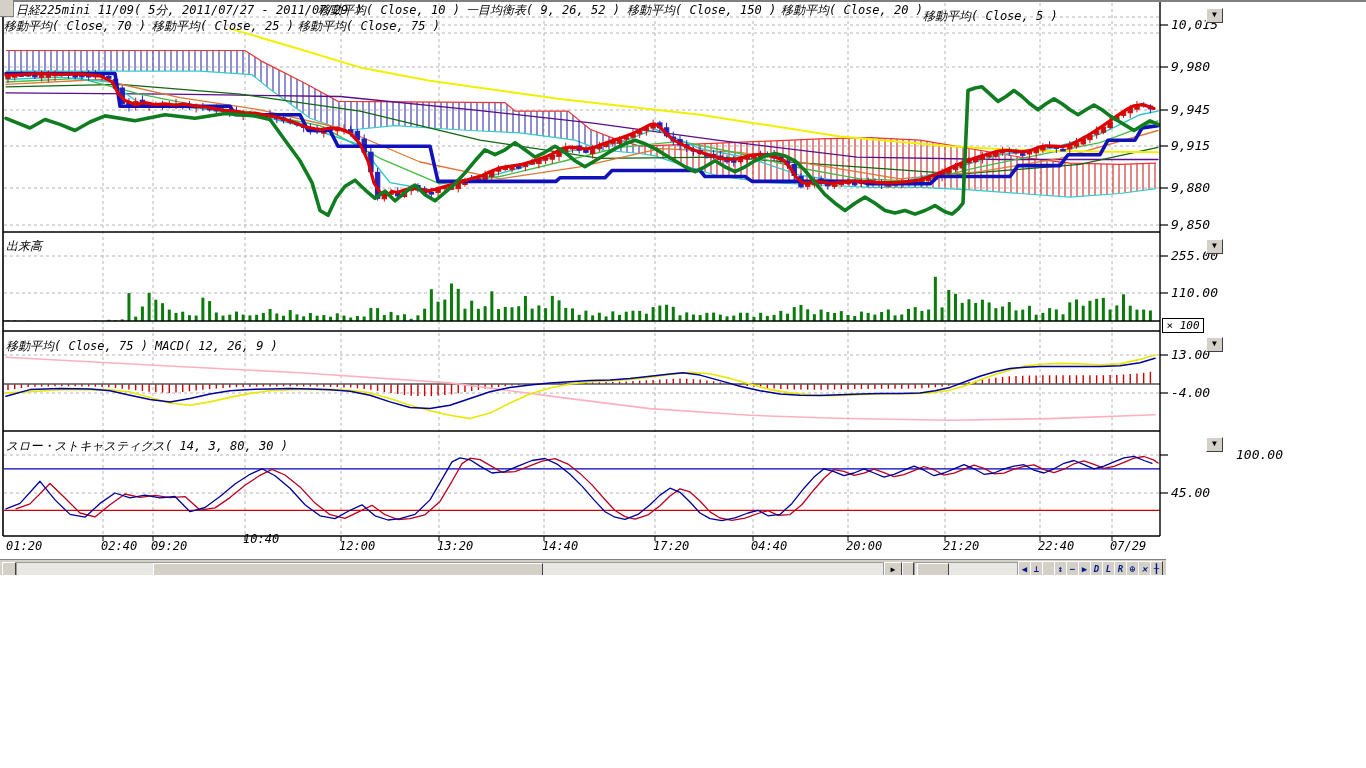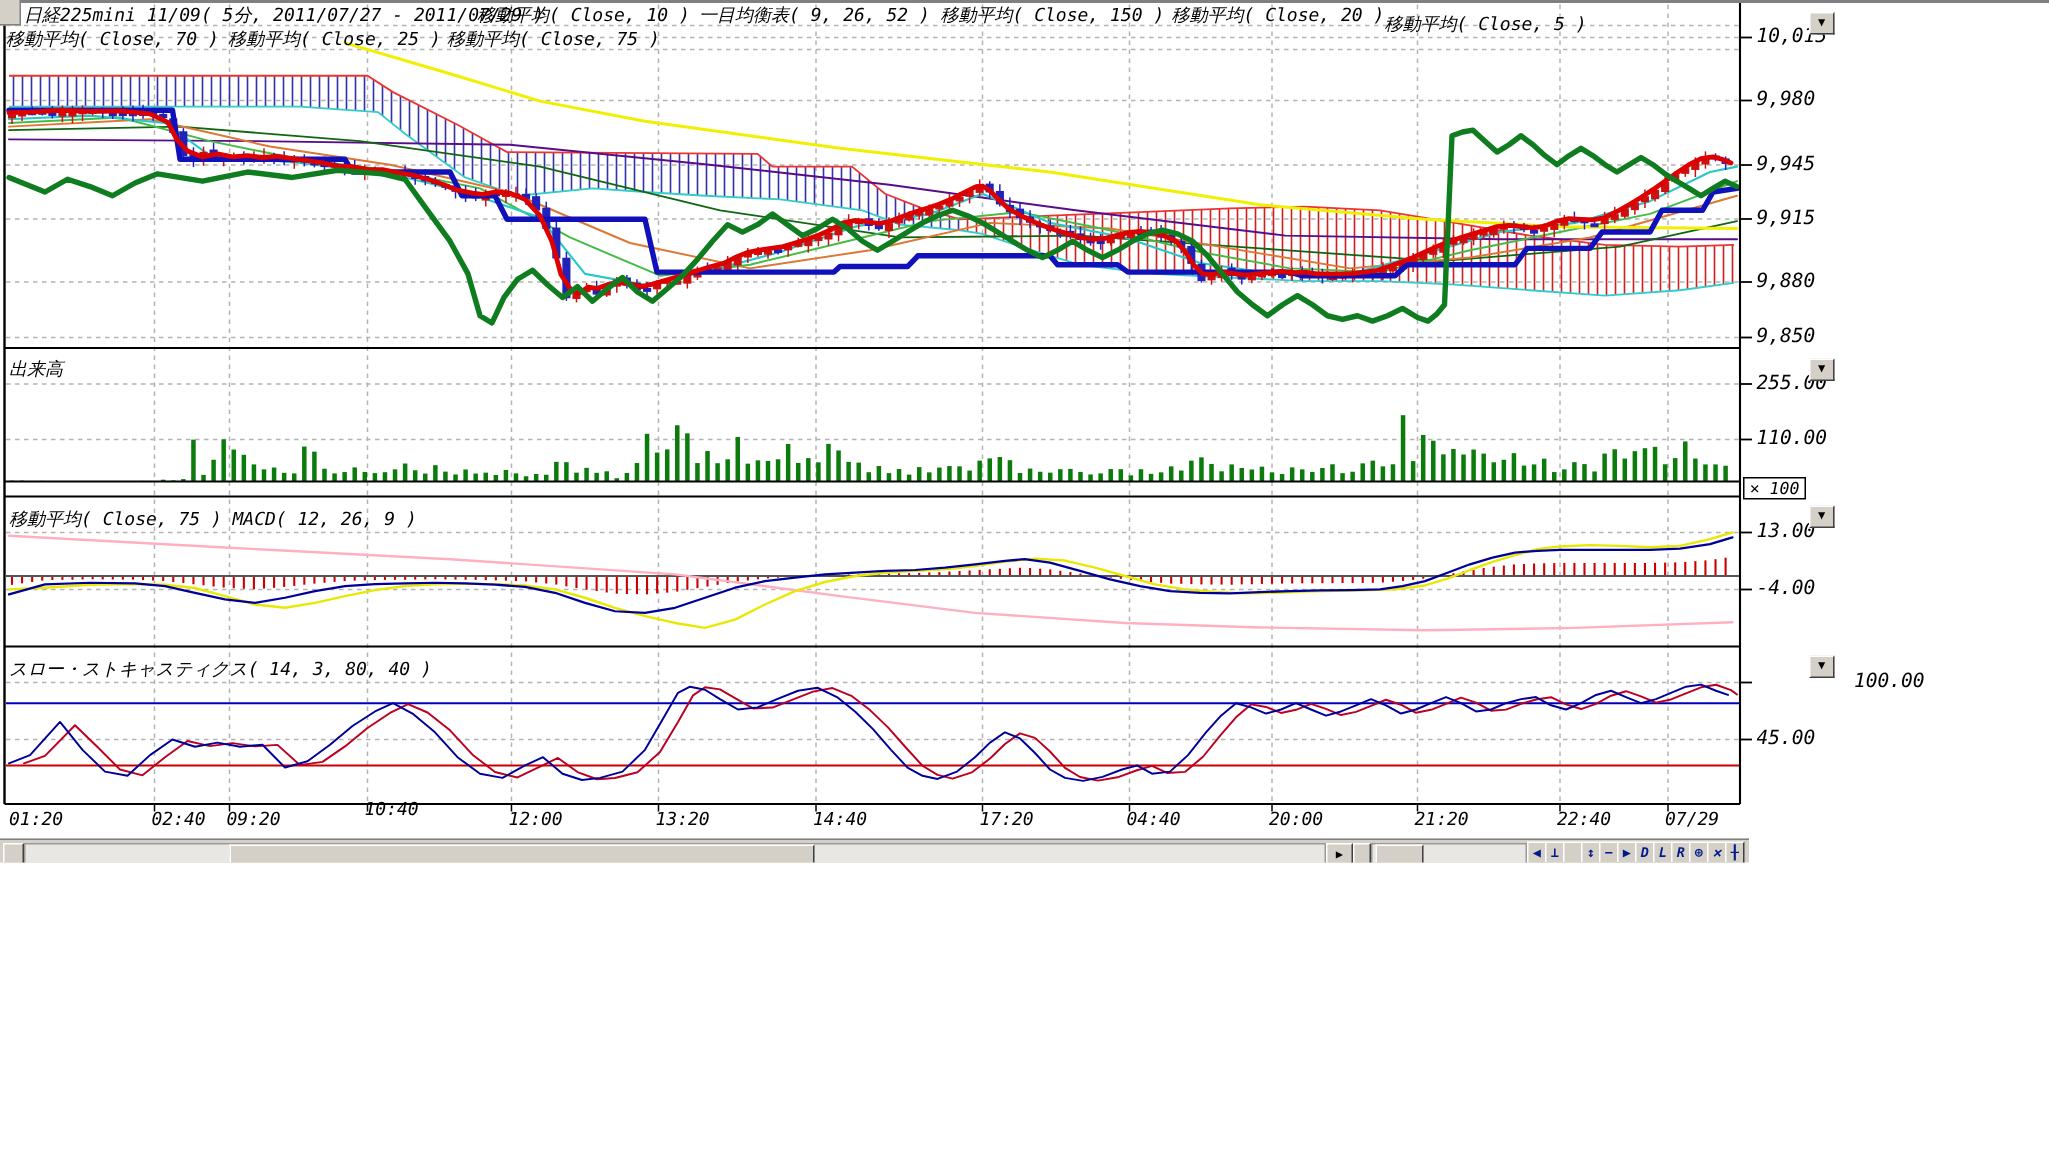--- a/index.html
+++ b/index.html
@@ -45,21 +45,21 @@
     <span class="lbl" style="left:781px;top:3px">移動平均( Close, 20 )</span>
     <span class="lbl" style="left:923px;top:9px">移動平均( Close, 5 )</span>
 
     <span class="lbl" style="left:4px;top:19px">移動平均( Close, 70 )</span>
     <span class="lbl" style="left:152px;top:19px">移動平均( Close, 25 )</span>
     <span class="lbl" style="left:298px;top:19px">移動平均( Close, 75 )</span>
 
     <span class="lbl" style="left:6px;top:239px">出来高</span>
     <span class="lbl" style="left:6px;top:339px">移動平均( Close, 75 )</span>
     <span class="lbl" style="left:155px;top:339px">MACD( 12, 26, 9 )</span>
-    <span class="lbl" style="left:6px;top:439px">スロー・ストキャスティクス( 14, 3, 80, 40 )</span>
+    <span class="lbl" style="left:6px;top:439px">スロー・ストキャスティクス( 14, 3, 80, 30 )</span>
 
     <div class="ddbtn" style="left:1206px;top:8px"><span>▼</span></div>
     <div class="ddbtn" style="left:1206px;top:239px"><span>▼</span></div>
     <div class="ddbtn" style="left:1206px;top:337px"><span>▼</span></div>
     <div class="ddbtn" style="left:1206px;top:437px"><span>▼</span></div>
 
     <div class="multbox">× 100</div>
 
     <div id="axislayer">
         <span class="axlbl" style="left:1171px;top:17px">10,015</span>

